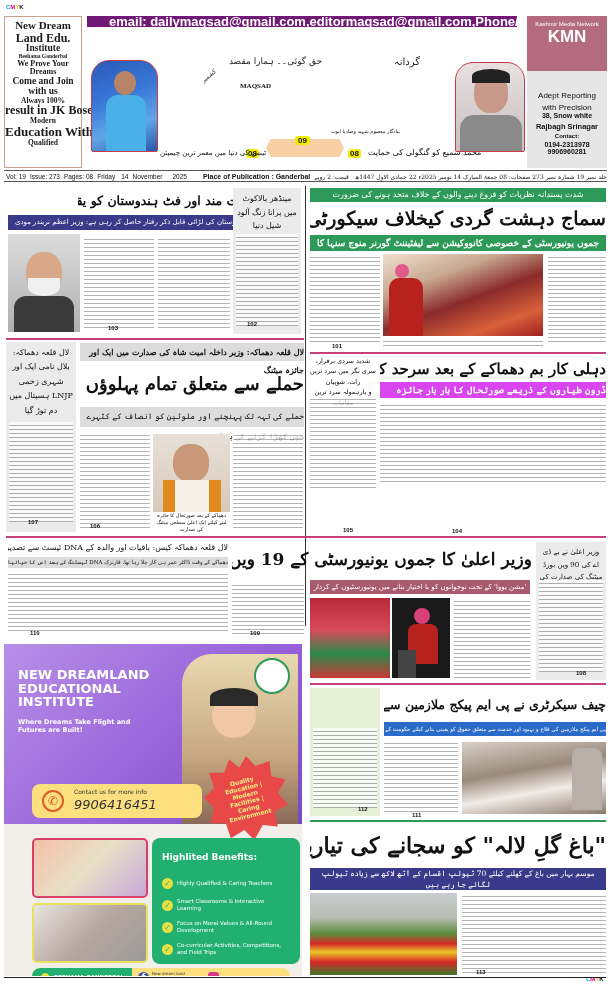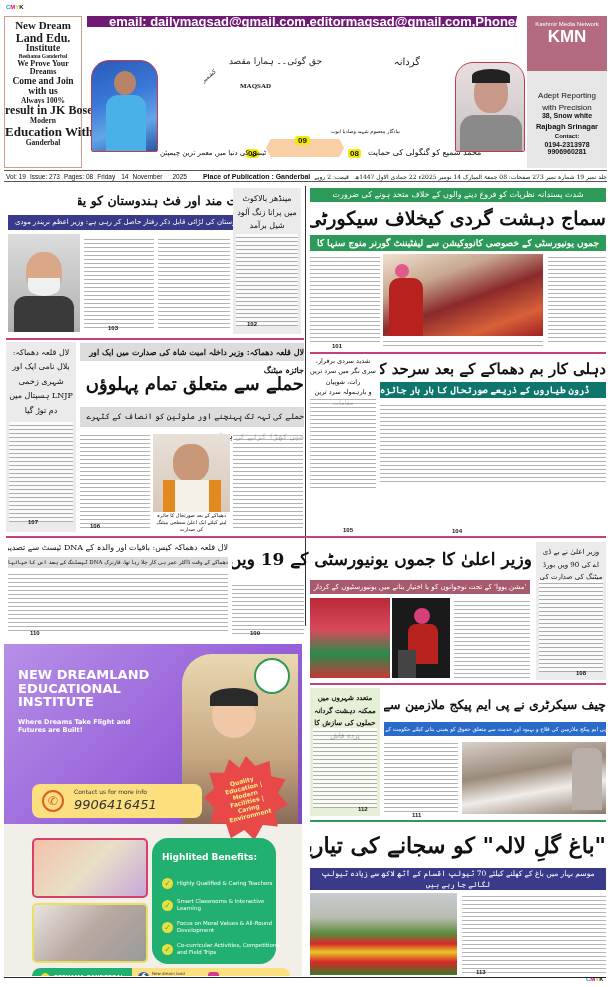--- a/index.html
+++ b/index.html
@@ -13,21 +13,21 @@
 .redbar{left:87px;top:16px;width:430px;height:11px;background:#701a75;color:#fff;font-size:13px;font-family:"Liberation Sans",sans-serif;font-weight:bold;display:flex;gap:0;align-items:center;padding-left:22px;white-space:nowrap}
 .photo{border:1px solid #c63a4a;border-radius:18px 18px 2px 2px;overflow:hidden}
 .masthead{left:190px;top:32px;width:250px;height:120px}
 .logo{font-size:68px;font-family:"DejaVu Serif",serif;font-weight:bold;color:#222;position:absolute;right:40px;top:8px;direction:rtl}
 .kmn{left:527px;top:16px;width:80px;height:152px;background:#e6e6e6;text-align:center;font-family:"Liberation Sans",sans-serif}
 .kmn-top{height:55px;background:#b46a7f;color:#fff;position:relative}
 .infobar{left:4px;top:170px;width:603px;height:12px;border-top:1px solid #555;border-bottom:1px solid #555;font-size:6.5px;font-family:"Liberation Sans",sans-serif;display:flex;align-items:center;white-space:nowrap}
 .rule{background:#c8407a;height:2px}
 .greenbar{background:#2e9a5a;color:#fff;text-align:center}
 .navybar{background:#3a3a8a;color:#fff;text-align:center}
-.redbanner{background:#0f766e;color:#fff;text-align:left}
+.redbanner{background:#d946ef;color:#fff;text-align:right}
 .graybar{background:#dcdcdc;color:#111;}
 .maroonbar{background:#a85a6e;color:#fff;text-align:center}
 .bluebar{background:#2a6ac8;color:#fff;text-align:center}
 .headline{font-family:"DejaVu Serif",serif;direction:rtl;text-align:center;color:#111;white-space:nowrap;overflow:hidden}
 .textblock{background:repeating-linear-gradient(#fff 0,#fff 3px,#9a9a9a 3px,#9a9a9a 4px);opacity:.75}
 .sidebox{background:#ebebeb}
 .img{overflow:hidden}
 .num{font-weight:bold;font-size:6px;font-family:"Liberation Sans",sans-serif}
 .ad2{left:4px;top:644px;width:298px;height:332px;background:#f2efe9;overflow:hidden}
 </style>
@@ -43,21 +43,21 @@
   <div style="font-size:9.5px">Institute</div>
   <div style="font-size:5.5px">Beehama Ganderbal</div>
   <div style="font-size:8px">We Prove Your</div>
   <div style="font-size:8px">Dreams</div>
   <div style="font-size:9.5px">Come  and Join</div>
   <div style="font-size:9.5px">with us</div>
   <div style="font-size:7.5px">Always 100%</div>
   <div style="font-size:12px">result in JK Bose</div>
   <div style="font-size:7.5px">Modern</div>
   <div style="font-size:13px">Education With</div>
-  <div style="font-size:7.5px">Ganderbal</div>
+  <div style="font-size:7.5px">Qualified</div>
 </div>
 
 <div class="abs redbar">
   <span>email: dailymaqsad@gmail.com,</span>
   <span>editormaqsad@gmail.com,</span>
   <span>Phone/Fax: 0194-2-313978,</span>
   <span>RNI No: JKURD/2007/23494</span>
 </div>
 
 <div class="abs photo img" style="left:91px;top:60px;width:67px;height:92px;background:linear-gradient(160deg,#2a5ab8 0%,#3a78d8 40%,#62a6e6 70%,#2858a8 100%)">
@@ -143,21 +143,21 @@
 <div class="abs img" style="left:8px;top:234px;width:72px;height:98px;background:linear-gradient(180deg,#dcdcdc 0%,#b0b0b0 100%)">
   <div style="position:absolute;left:18px;top:18px;width:36px;height:42px;border-radius:45%;background:#d8a888"></div>
   <div style="position:absolute;left:20px;top:44px;width:32px;height:18px;border-radius:0 0 50% 50%;background:#f0f0f0"></div>
   <div style="position:absolute;left:6px;top:62px;width:60px;height:40px;border-radius:12px 12px 0 0;background:#3a3a3a"></div>
 </div>
 <div class="abs textblock" style="left:84px;top:236px;width:70px;height:94px"></div>
 <div class="abs textblock" style="left:158px;top:236px;width:72px;height:94px"></div>
 <div class="abs num" style="left:108px;top:325px">103</div>
 
 <div class="abs sidebox" style="left:233px;top:188px;width:68px;height:146px">
-  <div class="urdu" style="font-size:8px;text-align:center;line-height:1.7;padding:4px 3px">مینڈھر بالاکوٹ میں پرانا زنگ آلود شیل برآمد</div>
+  <div class="urdu" style="font-size:8px;text-align:center;line-height:1.7;padding:4px 3px">مینڈھر بالاکوٹ میں پرانا زنگ آلود شیل دنیا</div>
   <div class="textblock" style="position:absolute;left:3px;top:46px;width:62px;height:92px"></div>
   <div class="num" style="position:absolute;left:14px;top:133px">102</div>
 </div>
 
 <div class="abs rule" style="left:6px;top:338px;width:298px"></div>
 
 <div class="abs sidebox" style="left:6px;top:342px;width:70px;height:190px">
   <div class="urdu" style="font-size:8px;text-align:center;line-height:1.8;padding:4px 3px">لال قلعہ دھماکہ: بلال نامی ایک اور شہری زخمی LNJP ہسپتال میں دم توڑ گیا</div>
   <div class="textblock" style="position:absolute;left:3px;top:80px;width:64px;height:100px"></div>
   <div class="num" style="position:absolute;left:22px;top:177px">107</div>
@@ -196,21 +196,20 @@
 
 <div class="abs sidebox" style="left:536px;top:542px;width:70px;height:138px">
   <div class="urdu" style="font-size:7px;text-align:center;line-height:1.8;padding:4px 3px">وزیر اعلیٰ نے بے ڈی اے کی 90 ویں بورڈ میٹنگ کی صدارت کی</div>
   <div class="textblock" style="position:absolute;left:3px;top:38px;width:64px;height:92px"></div>
   <div class="num" style="position:absolute;left:40px;top:128px">108</div>
 </div>
 
 <div class="abs rule" style="left:310px;top:683px;width:296px"></div>
 
 <div class="abs" style="left:310px;top:688px;width:70px;height:128px;background:#e6f0d6">
-  <div class="urdu" style="font-size:7px;text-align:center;line-height:1.8;padding:4px 3px;font-weight:bold">متعدد شہروں میں ممکنہ دہشت گردانہ حملوں کی سازش کا پردہ فاش</div>
   <div class="textblock" style="position:absolute;left:3px;top:40px;width:64px;height:80px"></div>
   <div class="num" style="position:absolute;left:48px;top:118px">112</div>
 </div>
 
 <div class="abs headline" style="left:384px;top:690px;width:222px;height:30px;font-size:12.5px;line-height:30px;font-weight:bold">چیف سیکرٹری نے پی ایم پیکج ملازمین سے متعلق مسائل کا لیا جائزہ</div>
 <div class="abs bluebar urdu" style="left:384px;top:722px;width:222px;height:14px;font-size:5.5px;line-height:14px;white-space:nowrap;overflow:hidden">پی ایم پیکج ملازمین کی فلاح و بہبود اور خدمت سے متعلق حقوق کو یقینی بنانے کیلئے حکومت کے عزم کا اعادہ</div>
 <div class="abs textblock" style="left:384px;top:740px;width:74px;height:74px"></div>
 <div class="abs num" style="left:412px;top:812px">111</div>
 <div class="abs img" style="left:462px;top:742px;width:144px;height:72px;background:linear-gradient(170deg,#d8d0c8 0%,#9a8a7a 40%,#f0ece8 65%,#8a7868 100%)">
   <div style="position:absolute;right:4px;top:6px;width:30px;height:62px;background:#b8b0a8;border-radius:8px 8px 0 0"></div>
@@ -240,21 +239,21 @@
   <div style="position:absolute;left:28px;top:140px;width:170px;height:34px;background:#fce080;border-radius:8px">
     <div style="position:absolute;left:10px;top:6px;width:22px;height:22px;border-radius:50%;border:2px solid #e05a2a;color:#e05a2a;font-size:12px;text-align:center;line-height:18px">✆</div>
     <div style="position:absolute;left:42px;top:4px;font-size:6px;color:#333">Contact us for more info</div>
     <div style="position:absolute;left:42px;top:13px;font-size:13px;font-weight:normal;color:#333;font-style:italic">9906416451</div>
   </div>
   <div style="position:absolute;left:200px;top:112px;width:84px;height:84px;background:#e84848;clip-path:polygon(50% 0,61% 12%,78% 6%,80% 24%,97% 28%,88% 44%,100% 58%,84% 66%,88% 84%,70% 82%,60% 100%,48% 88%,32% 98%,26% 80%,8% 80%,12% 62%,0 50%,12% 38%,6% 20%,24% 20%,30% 4%,42% 14%);display:flex;align-items:center;justify-content:center">
     <div style="color:#f8f080;font-size:6px;font-weight:bold;text-align:center;width:50px;transform:rotate(-14deg)">Quality Education | Modern Facilities | Caring Environment</div>
   </div>
   <div style="position:absolute;left:28px;top:194px;width:116px;height:60px;border:2px solid #d8406a;border-radius:5px;background:linear-gradient(135deg,#f4c0a8 0%,#e8e0c8 50%,#c8a8d8 100%)"></div>
   <div style="position:absolute;left:28px;top:259px;width:116px;height:60px;border:2px solid #e8e060;border-radius:5px;background:linear-gradient(135deg,#e8e4e0 0%,#b8a8a0 50%,#9a9a9a 100%)"></div>
-  <div style="position:absolute;left:148px;top:194px;width:124px;height:126px;background:#22b070;border-radius:16px;color:#fff">
+  <div style="position:absolute;left:148px;top:194px;width:148px;height:126px;background:#22b070;border-radius:8px;color:#fff">
     <div style="position:absolute;left:10px;top:14px;font-size:9px;font-weight:bold">Highlited Benefits:</div>
     <div style="position:absolute;left:10px;top:34px;width:124px">
       <div style="display:flex;gap:4px;align-items:center;height:22px">
           <span style="width:11px;height:11px;border-radius:50%;background:#e8e040;color:#22b070;font-size:8px;text-align:center;line-height:11px;flex:none">✓</span>
           <span style="font-size:5.5px;line-height:1.2">Highly Qualified &amp; Caring Teachers</span>
         </div>
       <div style="display:flex;gap:4px;align-items:center;height:22px">
           <span style="width:11px;height:11px;border-radius:50%;background:#e8e040;color:#22b070;font-size:8px;text-align:center;line-height:11px;flex:none">✓</span>
           <span style="font-size:5.5px;line-height:1.2">Smart Classrooms &amp; Interactive Learning</span>
         </div>

